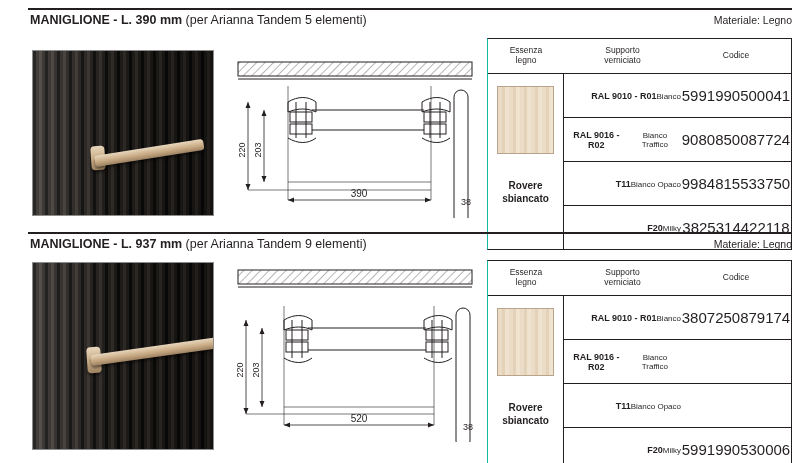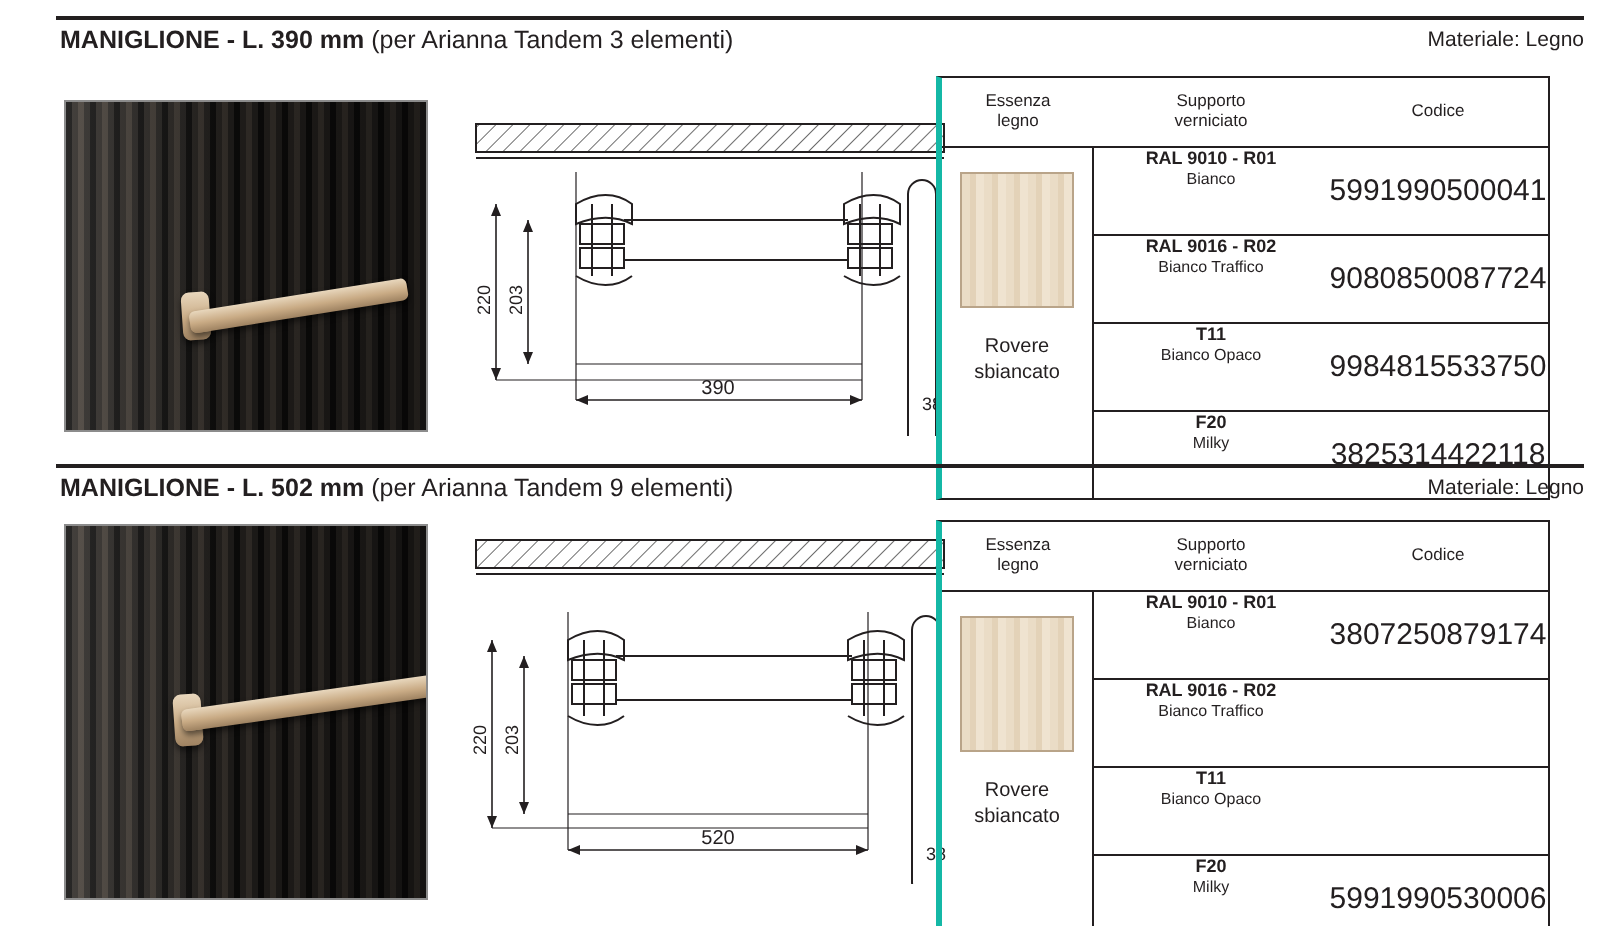--- a/index.html
+++ b/index.html
@@ -130,23 +130,23 @@
   }
   .s1 .drawing { top: 42px; height: 168px; }
   .s2 .drawing { top: 258px; height: 175px; }
   .s2 .drawing { top: 30px; height: 180px; }
 
   .drawing svg { display: block; }
 
   
   .spec {
     position: absolute;
-    right: 27px;
+    right: 10px;
     width: 303px;
-    border-left: 3px solid #14b8a6;
+    border-left: 1px solid #14b8a6;
     border-right: 1px solid #231f20;
   }
   .s1 .spec { top: 30px; }
   .s2 .spec { top: 28px; }
 
   .spec-head {
     display: flex;
     border-bottom: 1px solid #231f20;
     height: 34px;
   }
@@ -179,40 +179,40 @@
       repeating-linear-gradient(
         to right,
         #eadcc6 0px, #eadcc6 4px,
         #e3d2b8 4px, #e3d2b8 7px,
         #efe3d0 7px, #efe3d0 11px
       );
   }
   .essenza-label {
     text-align: center;
     font-size: 10px;
-    font-weight: normal;
+    font-weight: bold;
     line-height: 1.25;
-    margin-top: 14px;
+    margin-top: 26px;
     color: #231f20;
   }
   .rows {
     width: 227px;
   }
   .srow {
     display: flex;
     height: 43px;
     border-bottom: 1px solid #231f20;
   }
   .srow:last-child { border-bottom: none; }
   .srow .supporto {
     width: 117px;
     display: flex;
-    flex-direction: column;
+    flex-direction: row;
     align-items: center;
-    justify-content: flex-start;
+    justify-content: flex-end;
     text-align: center;
   }
   .srow .supporto .ral {
     font-size: 9px;
     font-weight: bold;
     color: #231f20;
   }
   .srow .supporto .sub {
     font-size: 8px;
     color: #231f20;
@@ -237,21 +237,21 @@
 <body>
 
 <div class="page">
 
   <div class="section s1">
     <div class="sec-rule"></div>
 
     <div class="sec-header">
       <div class="sec-title">
         <b>MANIGLIONE - L. 390 mm</b>
-        <span class="reg">(per Arianna Tandem 3 elementi)</span>
+        <span class="reg">(per Arianna Tandem 5 elementi)</span>
       </div>
       <div class="sec-material">Materiale: Legno</div>
     </div>
 
     <div class="photo">
       <div class="slats"></div>
       <div class="slat-fade"></div>
       <div class="handle stem"></div>
       <div class="handle bar"></div>
     </div>
@@ -372,21 +372,21 @@
         </div>
       </div>
     </div>
   </div>
 
   <div class="section s2">
     <div class="sec-rule"></div>
 
     <div class="sec-header">
       <div class="sec-title">
-        <b>MANIGLIONE - L. 502 mm</b>
+        <b>MANIGLIONE - L. 937 mm</b>
         <span class="reg">(per Arianna Tandem 9 elementi)</span>
       </div>
       <div class="sec-material">Materiale: Legno</div>
     </div>
 
     <div class="photo">
       <div class="slats"></div>
       <div class="slat-fade"></div>
       <div class="handle stem"></div>
       <div class="handle bar"></div>

